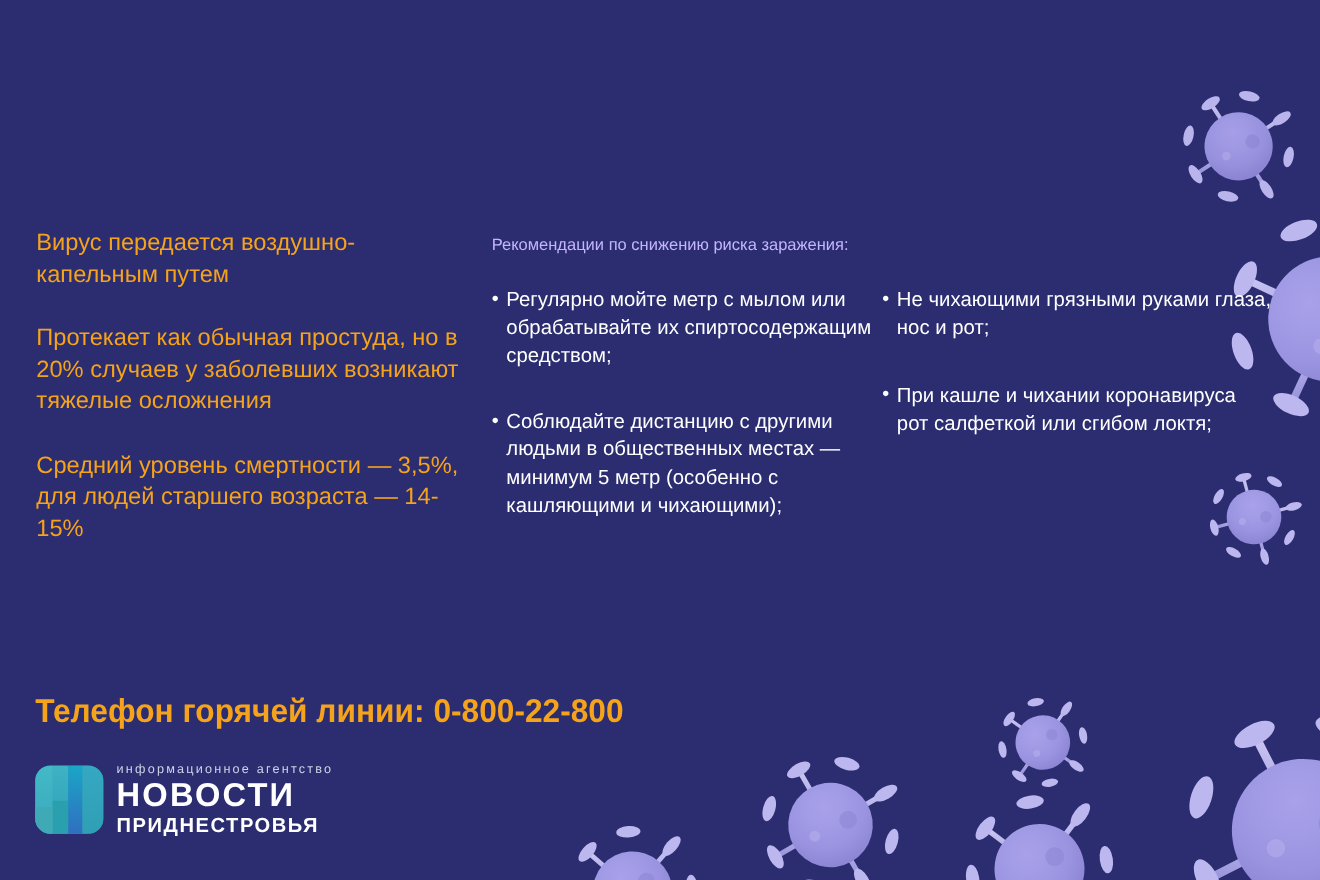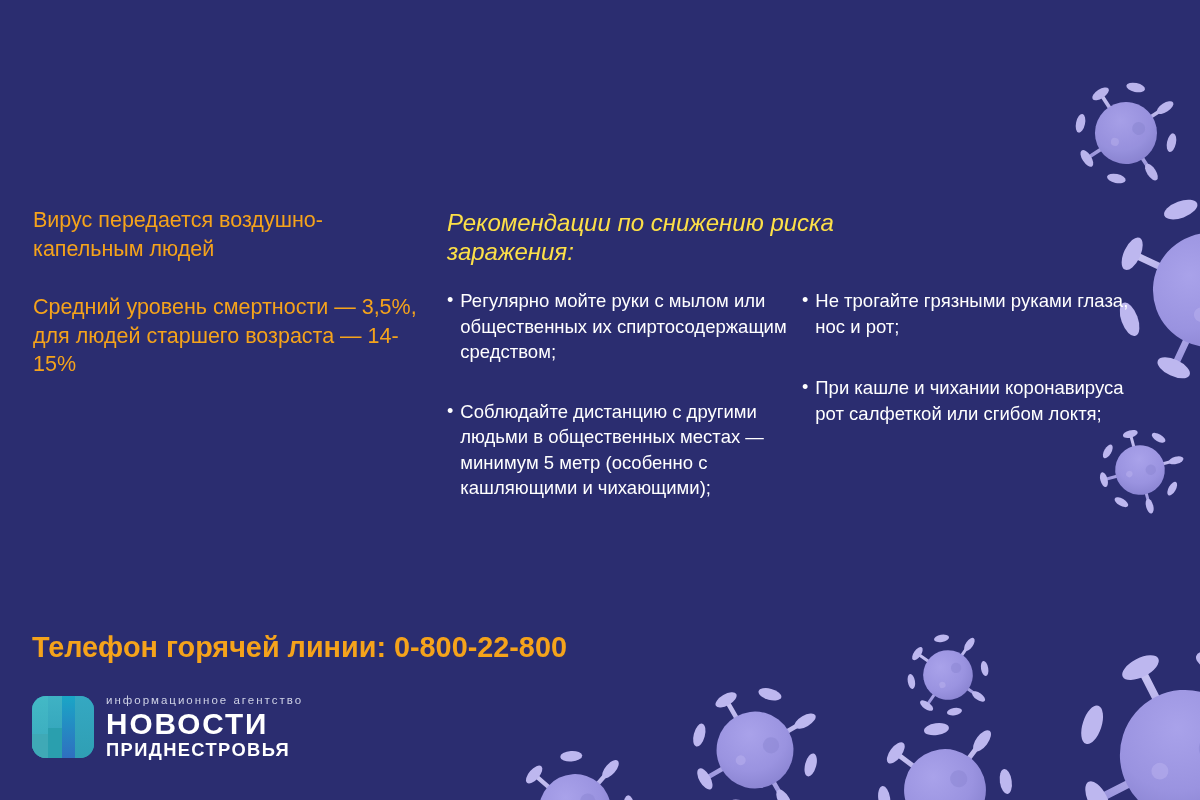--- a/index.html
+++ b/index.html
@@ -59,26 +59,25 @@
     line-height:36px;
     color:#f5a31b;
     white-space:nowrap;
     transform:scaleX(0.96);
     transform-origin:left center;
   }
 
   
   .right-col{position:absolute;left:447px;top:208px;width:710px;}
   .rec-head{
-    color:#fde047;
-    font-size:24px;
+    color:#c4b5fd;
+    font-size:15px;
     line-height:29px;
     width:480px;
     margin-bottom:22px;
-    font-style:italic;
   }
   .rec-grid{display:flex;gap:0px;}
   .rec-col{width:355px;}
   .rec-item{
     display:flex;
     color:#ffffff;
     font-size:18.5px;
     line-height:25.5px;
     margin-bottom:34px;
   }
@@ -185,41 +184,42 @@
     </g>
     <g>
       <use href="#virus" transform="translate(575,810) scale(0.58) rotate(-4)"></use>
     </g>
   </svg>
 
   <div class="content">
 
 
     <div class="left-col">
-      <div class="fact">Вирус передается воздушно-капельным людей</div>
+      <div class="fact">Вирус передается воздушно-капельным путем</div>
+      <div class="fact">Протекает как обычная простуда, но в 20% случаев у заболевших возникают тяжелые осложнения</div>
       <div class="fact">Средний уровень смертности — 3,5%, для людей старшего возраста — 14-15%</div>
     </div>
 
     <div class="right-col">
       <div class="rec-head">Рекомендации по снижению риска заражения:</div>
       <div class="rec-grid">
         <div class="rec-col col-a">
           <div class="rec-item">
             <span class="bullet">•</span>
-            <span class="rec-text">Регулярно мойте руки с мылом или общественных их спиртосодержащим средством;</span>
+            <span class="rec-text">Регулярно мойте метр с мылом или обрабатывайте их спиртосодержащим средством;</span>
           </div>
           <div class="rec-item">
             <span class="bullet">•</span>
             <span class="rec-text">Соблюдайте дистанцию с другими людьми в общественных местах — минимум 5 метр (особенно с кашляющими и чихающими);</span>
           </div>
         </div>
         <div class="rec-col col-b">
           <div class="rec-item">
             <span class="bullet">•</span>
-            <span class="rec-text">Не трогайте грязными руками глаза, нос и рот;</span>
+            <span class="rec-text">Не чихающими грязными руками глаза, нос и рот;</span>
           </div>
           <div class="rec-item">
             <span class="bullet">•</span>
             <span class="rec-text">При кашле и чихании коронавируса рот салфеткой или сгибом локтя;</span>
           </div>
         </div>
       </div>
     </div>
 
     <div class="hotline">Телефон горячей линии: 0-800-22-800</div>

